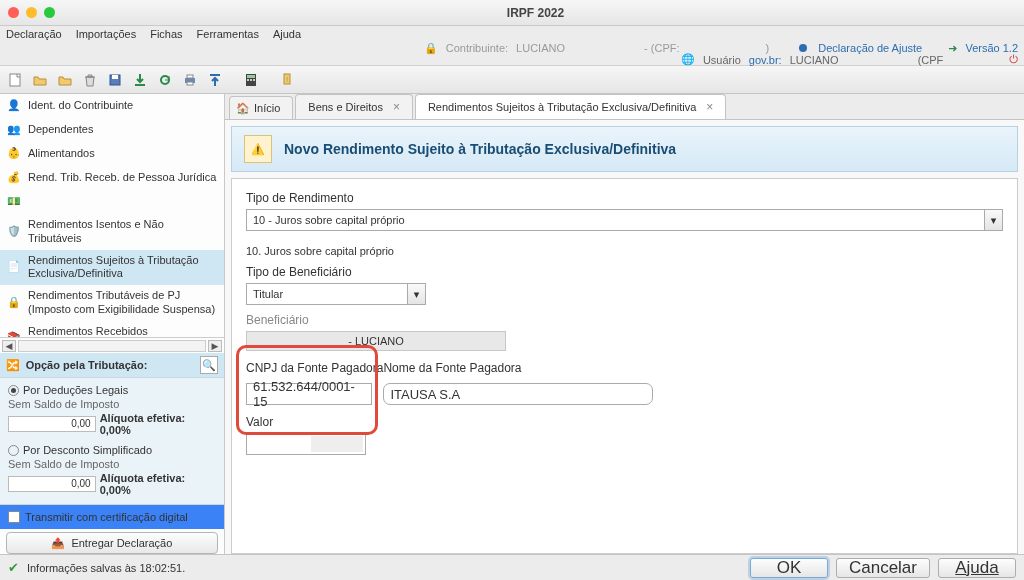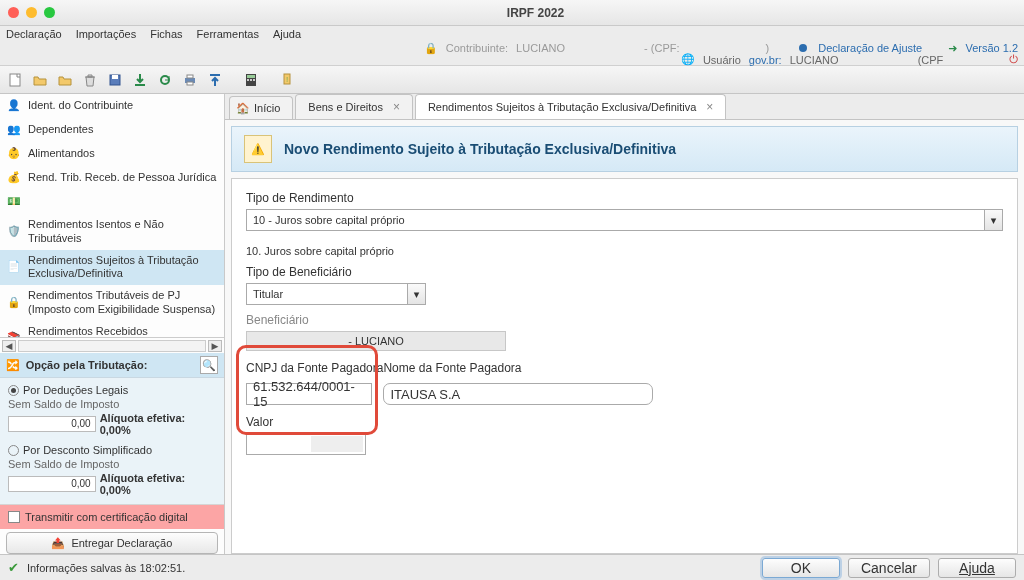--- a/index.html
+++ b/index.html
@@ -28,21 +28,21 @@
 .hscroll .arrow { width: 14px; height: 12px; border:1px solid #bbb; background:#eee; display:flex;align-items:center;justify-content:center; font-size:9px; color:#555;}
 .hscroll .track { flex:1; height:12px; background:#f3f3f3; border:1px solid #ccc;}
 .optbar { background:#cfe6f3; padding: 3px 6px; display:flex; align-items:center; gap:6px; font-size:11px; font-weight:bold;}
 .optbar .sq { width:18px; height:18px; border:1px solid #aaa; background:#fff; display:flex; align-items:center; justify-content:center;}
 .taxpanel { background:#eaf3f8; padding: 6px 8px; font-size:11px; border-top:1px solid #c9d8e2;}
 .taxrow { display:flex; align-items:center; gap:4px; margin-bottom:2px;}
 .radio { width:11px; height:11px; border:1px solid #888; border-radius:50%; display:inline-flex; align-items:center; justify-content:center;}
 .radio.on::after { content:''; width:5px; height:5px; border-radius:50%; background:#444;}
 .valbox { width:90px; height:16px; background:#fff; border:1px solid #bbb; text-align:right; padding:0 4px; line-height:14px; font-size:10px; display:inline-block;}
 .aliquota { float:right; }
-.chkrow { background:#fca5a5; padding:6px 8px; display:flex; align-items:center; gap:5px; border-top:1px solid #d5d5d5;}
+.chkrow { background:#3b82f6; padding:6px 8px; display:flex; align-items:center; gap:5px; border-top:1px solid #d5d5d5;}
 .checkbox { width:12px; height:12px; border:1px solid #888; background:#fff;}
 .entregar { margin: 3px 6px 6px; height:22px; background:linear-gradient(#fdfdfd,#e8e8e8); border:1px solid #b5b5b5; border-radius:4px; display:flex; align-items:center; justify-content:center; gap:6px; font-size:11px;}
 .content { flex:1; background:#f8f8f8; display:flex; flex-direction:column;}
 .tabbar { height:26px; background:#ececec; display:flex; align-items:flex-end; padding: 0 4px; gap:0; border-bottom:1px solid #c3c3c3;}
 .tab { padding: 5px 12px 5px 24px; background:#f2f2f2; border:1px solid #c3c3c3; border-bottom:none; border-radius:4px 4px 0 0; margin-right:2px; position:relative; font-size:11px; display:flex; align-items:center; gap:6px;}
 .tab.active { background:#fff; }
 .tab .home { position:absolute; left:6px; top:5px; }
 .tab .x { color:#888; margin-left:4px; font-size:12px;}
 .header { margin:6px 6px 0; height:46px; background:linear-gradient(180deg,#eaf4fb,#d5e9f6); border:1px solid #b7d0e2; display:flex; align-items:center; gap:12px; padding:0 12px;}
 .header .hicon { width:28px; height:28px; background:#fff3cf; border:1px solid #d9c378; display:flex; align-items:center; justify-content:center;}
@@ -60,21 +60,21 @@
 .redbox { position:absolute; border:3px solid #e04a3a; border-radius:10px; pointer-events:none;}
 .row3 { display:flex; margin-top:10px;}
 .col { display:flex; flex-direction:column; gap:4px;}
 .textin { height:22px; border:1px solid #aaa; background:#fff; padding:0 6px; font-size:13px; display:flex; align-items:center;}
 .textin.cn { width:126px; justify-content:center;}
 .textin.nf { width:270px;border-radius:7px;}
 .valin { width:120px; height:22px; border:1px solid #aaa; background:#fff; position:relative;}
 .valin::after { content:''; position:absolute; right:2px; top:2px; width:52px; height:16px; background:#eee;}
 .statusbar { position:absolute; left:0; right:0; bottom:0; height:26px; background:#ececec; border-top:1px solid #c5c5c5; display:flex; align-items:center; padding:0 8px; gap:8px;}
 .statusbar .spacer { flex:1;}
-.btn { min-width:78px; height:20px; background:linear-gradient(#fdfdfd,#e6e6e6); border:1px solid #adadad; border-radius:3px; display:flex; align-items:center; justify-content:center; font-size:14px; padding:0 12px;}
+.btn { min-width:78px; height:20px; background:linear-gradient(#fdfdfd,#e6e6e6); border:1px solid #adadad; border-radius:3px; display:flex; align-items:center; justify-content:center; font-size:17px; padding:0 12px;}
 .btn.ok { border-color:#7ba9d4; box-shadow: 0 0 0 2px rgba(120,170,220,.4);}
 .green-check { color:#3a9a3a; font-size:13px;}
 svg { display:block; }
 </style>
 </head>
 <body>
 
 <div class="titlebar">
   <div class="traffic">
     <div class="dot r"></div>

